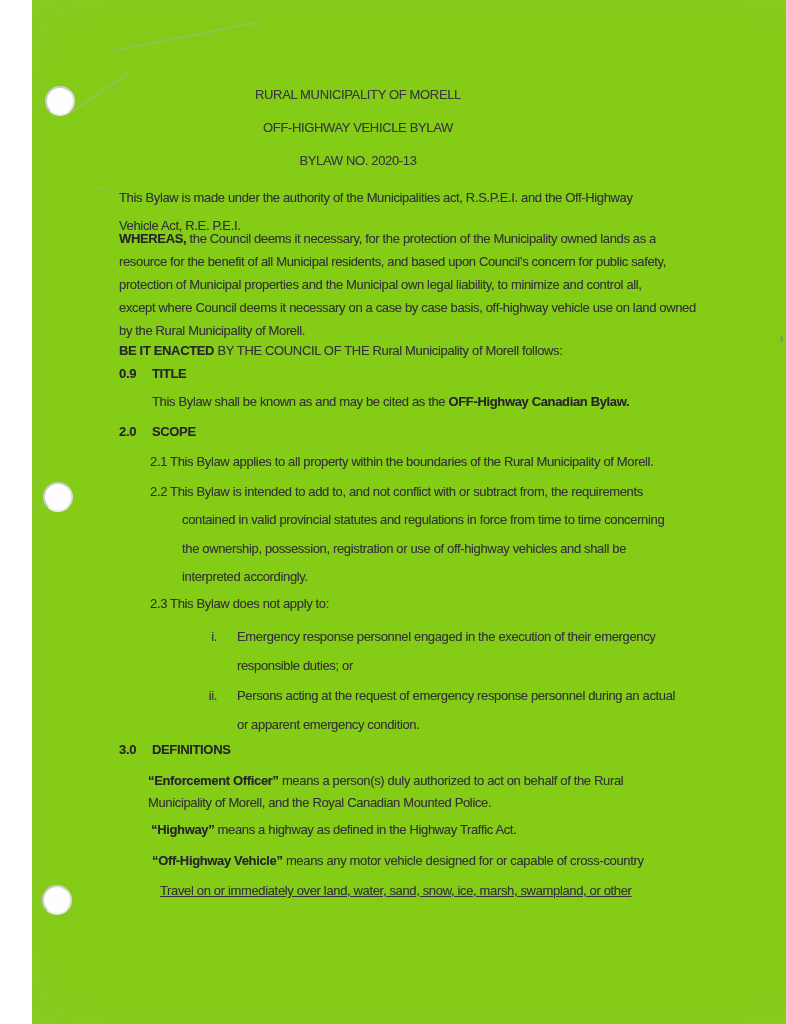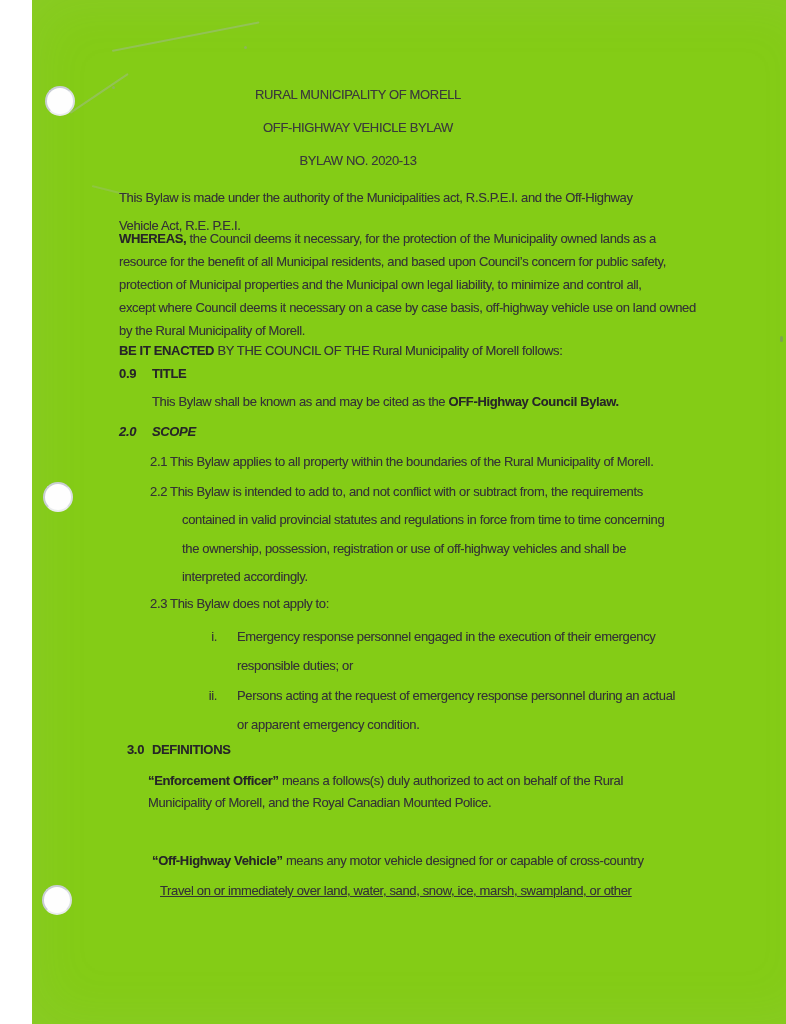--- a/index.html
+++ b/index.html
@@ -24,32 +24,32 @@
 
   #authority{left:87px;top:184px;line-height:28px;}
   #whereas{left:87px;top:227px;line-height:23px;}
   #enacted{left:87px;top:339px;}
 
   .sec-head{font-weight:bold;color:#262626;}
   .sec-num{display:inline-block;width:33px;}
 
   #s1head{left:87px;top:362px;}
   #s1body{left:120px;top:390px;}
-  #s2head{left:87px;top:420px;font-style:italic;}
+  #s2head{left:87px;top:420px;}
   #s21{left:118px;top:450px;}
   #s22{left:118px;top:478px;line-height:28.3px;}
   #s22 .cont{padding-left:32px;}
   #s23{left:118px;top:592px;text-align:center;}
 
   .roman{left:87px;padding-left:118px;line-height:29px;}
   .roman .marker{position:absolute;left:60px;width:38px;text-align:right;}
   #rom1{top:622px;}
   #rom2{top:681px;}
 
-  #s3head{left:87px;top:738px;text-align:center;}
+  #s3head{left:87px;top:738px;}
   #def1{left:116px;top:770px;line-height:21.5px;}
   #def2{left:119px;top:818px;}
   #def3{left:120px;top:846px;line-height:30px;}
   #def3 .cont{padding-left:8px;text-decoration:underline;}
 
   
   .punch{
     position:absolute;width:26px;height:26px;border-radius:50%;
     border:2px solid #c9ced4;
     border-bottom-color:#eaecee;
@@ -103,21 +103,21 @@
     <div>resource for the benefit of all Municipal residents, and based upon Council’s concern for public safety,</div>
     <div>protection of Municipal properties and the Municipal own legal liability, to minimize and control all,</div>
     <div>except where Council deems it necessary on a case by case basis, off-highway vehicle use on land owned</div>
     <div>by the Rural Municipality of Morell.</div>
   </div>
 
   <div class="blk sec-head" id="s1head">
     <span class="sec-num">0.9</span><span>TITLE</span>
   </div>
   <div class="blk" id="s1body">
-    <span>This Bylaw shall be known as and may be cited as the </span><span class="bold">OFF-Highway Council Bylaw.</span>
+    <span>This Bylaw shall be known as and may be cited as the </span><span class="bold">OFF-Highway Canadian Bylaw.</span>
   </div>
 
   <div class="blk sec-head" id="s2head">
     <span class="sec-num">2.0</span><span>SCOPE</span>
   </div>
   <div class="blk" id="s21">2.1 This Bylaw applies to all property within the boundaries of the Rural Municipality of Morell.</div>
   <div class="blk" id="s22">
     <div>2.2 This Bylaw is intended to add to, and not conflict with or subtract from, the requirements</div>
     <div class="cont">contained in valid provincial statutes and regulations in force from time to time concerning</div>
     <div class="cont">the ownership, possession, registration or use of off-highway vehicles and shall be</div>
@@ -134,23 +134,26 @@
     <span class="marker">ii.</span>
     <div>Persons acting at the request of emergency response personnel during an actual</div>
     <div>or apparent emergency condition.</div>
   </div>
 
   <div class="blk sec-head" id="s3head">
     <span class="sec-num">3.0</span><span>DEFINITIONS</span>
   </div>
 
   <div class="blk" id="def1">
-    <div><span class="bold">“Enforcement Officer”</span><span> means a follows(s) duly authorized to act on behalf of the Rural</span></div>
+    <div><span class="bold">“Enforcement Officer”</span><span> means a person(s) duly authorized to act on behalf of the Rural</span></div>
     <div>Municipality of Morell, and the Royal Canadian Mounted Police.</div>
   </div>
 
+  <div class="blk" id="def2">
+    <span class="bold">“Highway”</span><span> means a highway as defined in the Highway Traffic Act.</span>
+  </div>
 
   <div class="blk" id="def3">
     <div><span class="bold">“Off-Highway Vehicle”</span><span> means any motor vehicle designed for or capable of cross-country</span></div>
     <div class="cont">Travel on or immediately over land, water, sand, snow, ice, marsh, swampland, or other</div>
   </div>
 
 </div>
 
 </body></html>

